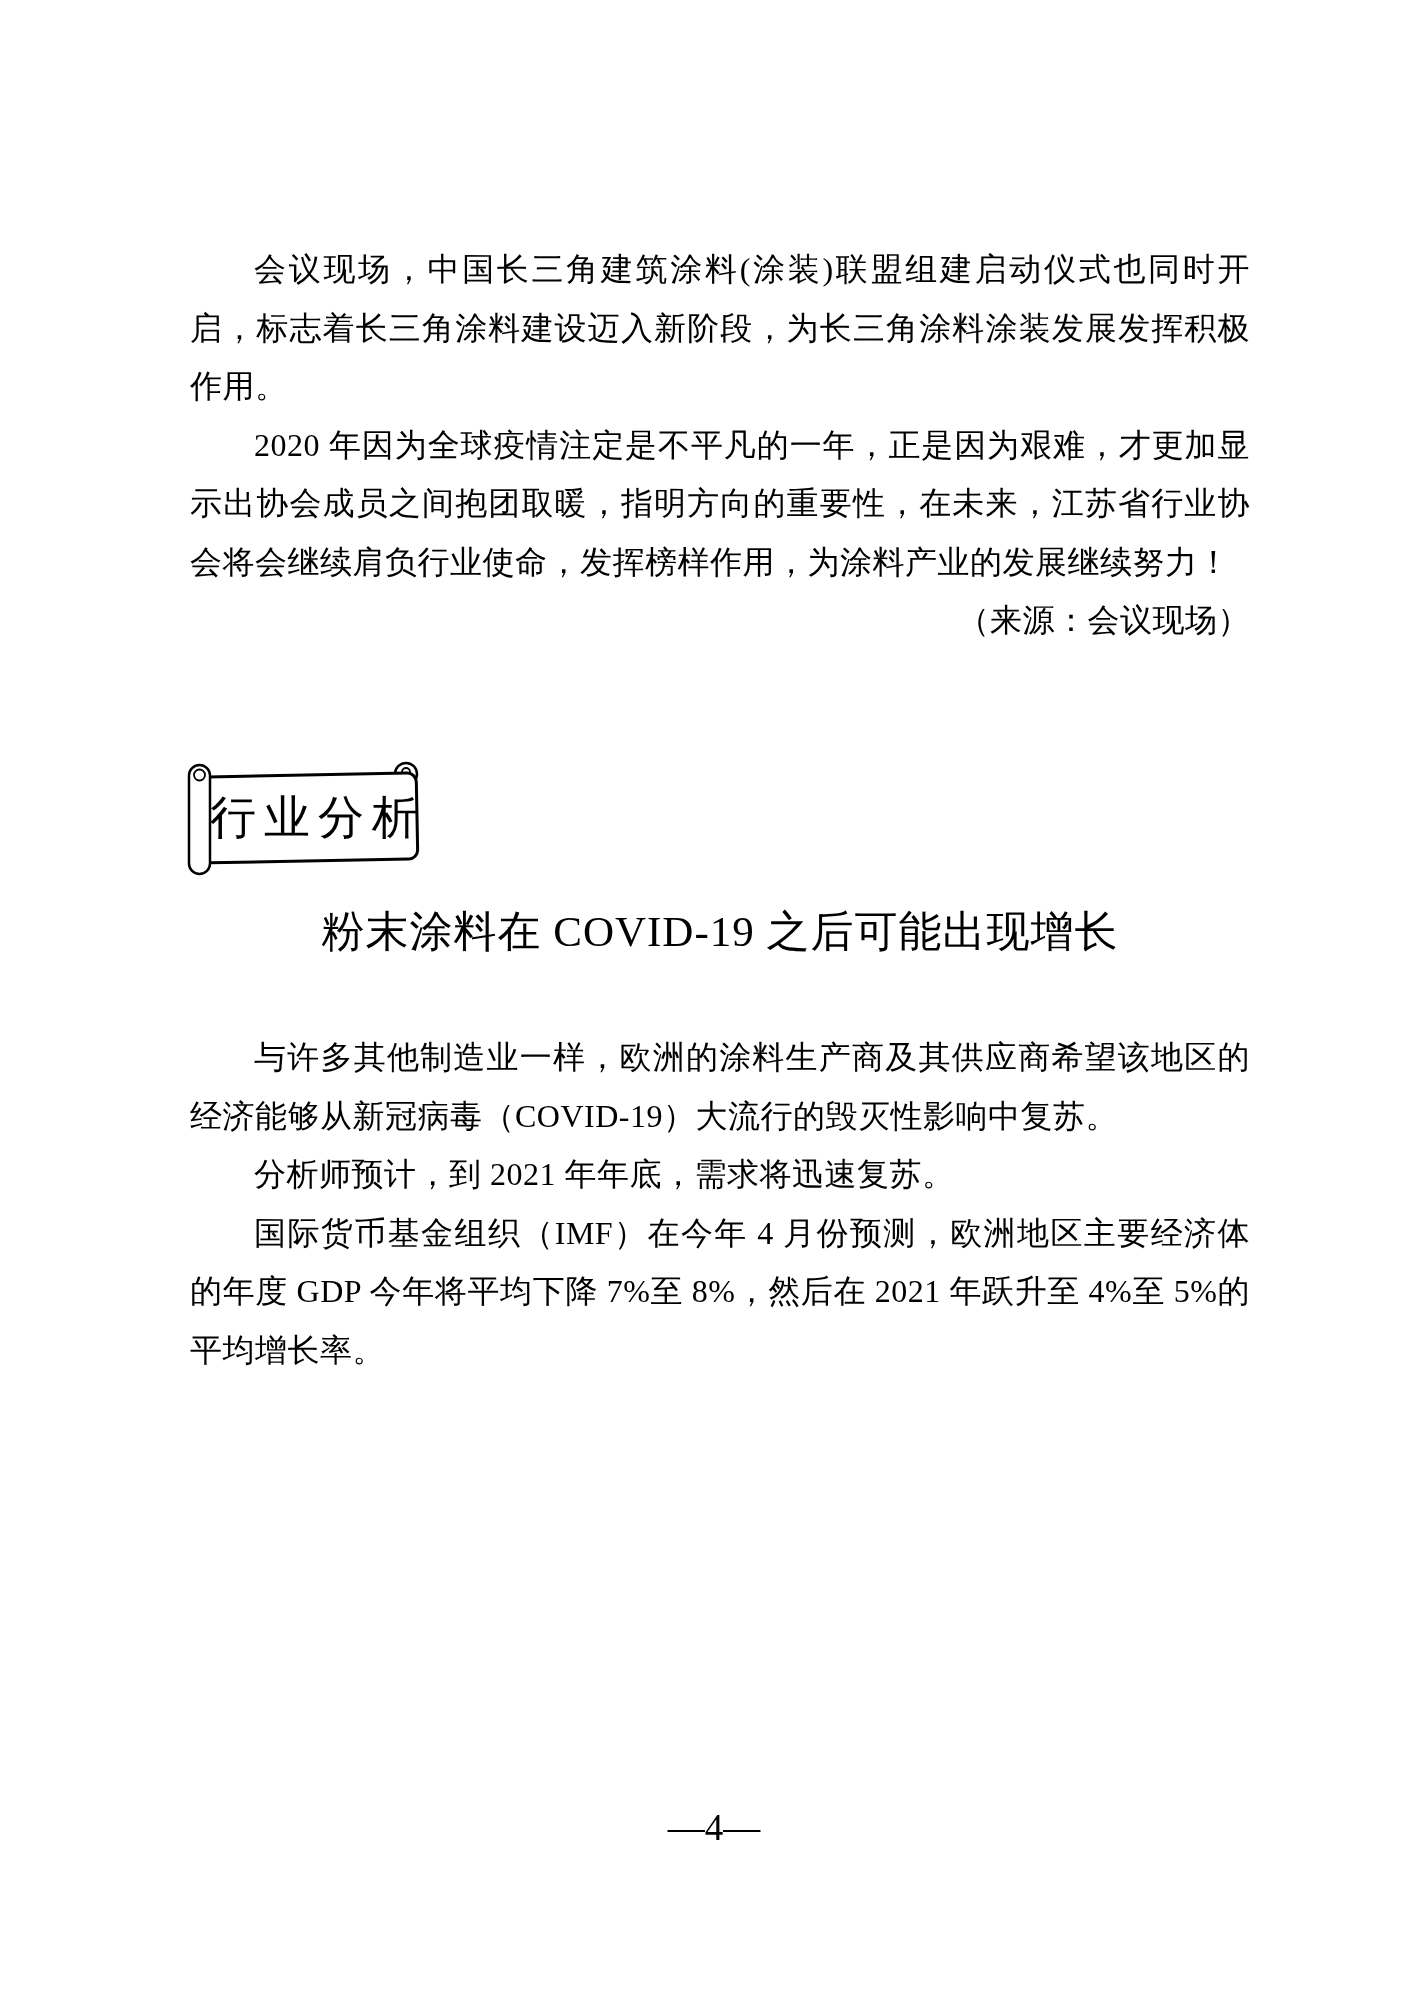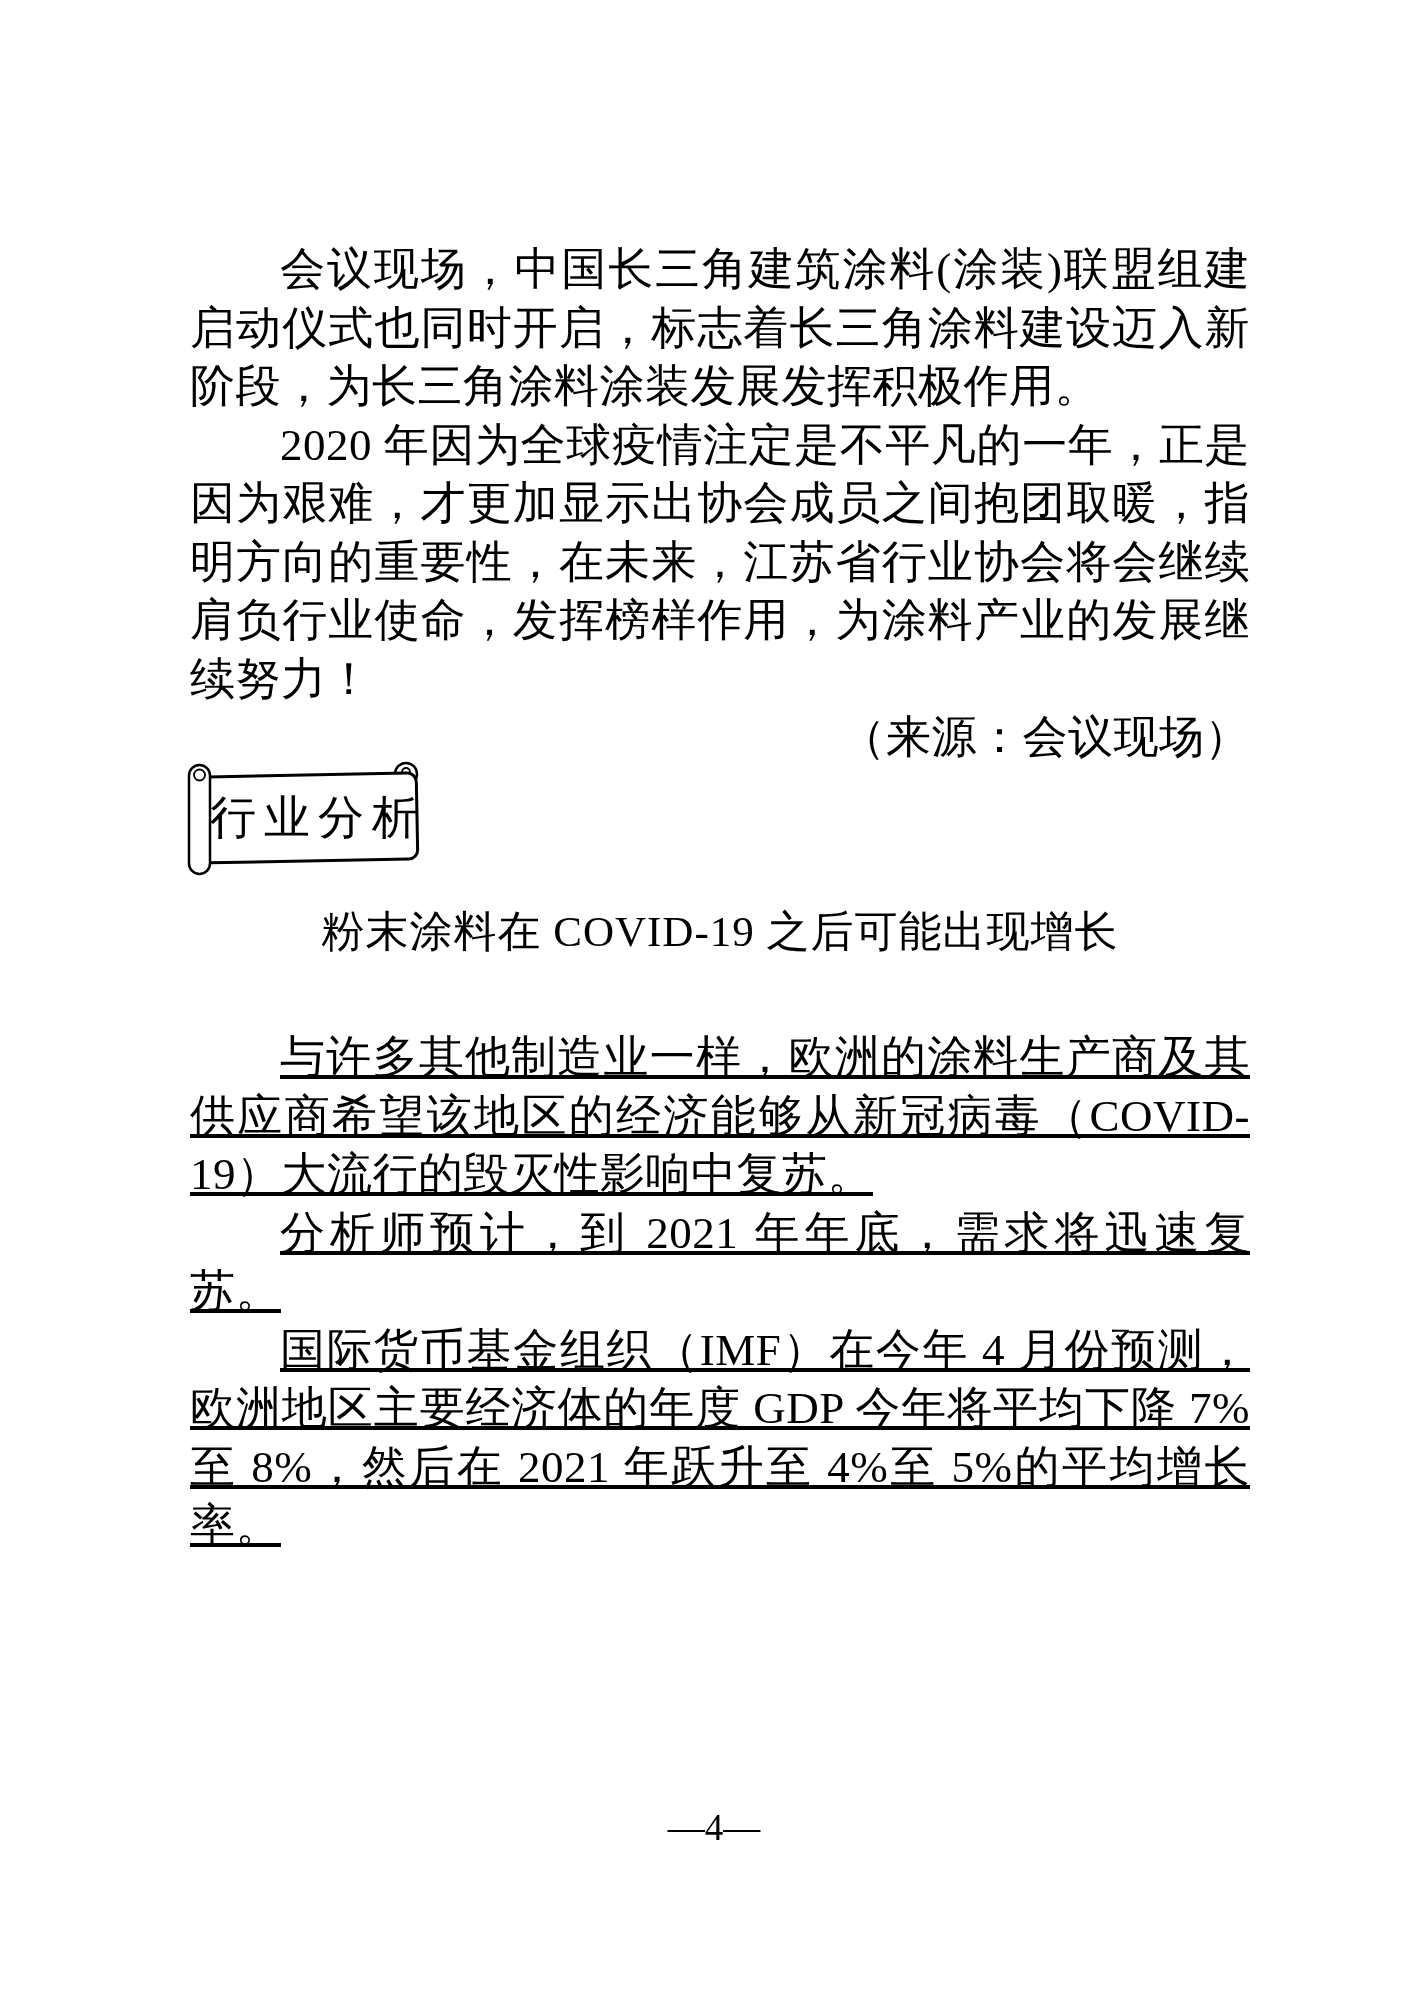--- a/index.html
+++ b/index.html
@@ -13,28 +13,28 @@
   .page {
     position: relative;
     width: 1415px; height: 2000px;
     background: #ffffff;
     overflow: hidden;
   }
   .content-block {
     position: absolute;
     left: 190px;
     width: 1060px;
-    font-size: 45px;
+    font-size: 32px;
     line-height: 58.5px;
     text-align: justify;
     text-justify: inter-ideograph;
     letter-spacing: 0.5px;
   }
   #block-intro { top: 240px; }
-  #block-main  { top: 1028px; text-decoration: underline; }
+  #block-main  { top: 1028px; }
   .para { text-indent: 2em; }
   .source-line { text-indent: 0; text-align: right; }
   .banner-wrap {
     position: absolute;
     left: 184px; top: 758px;
     width: 246px; height: 124px;
   }
   .banner-svg { position: absolute; left: 0; top: 0; }
   .banner-label {
     position: absolute;

